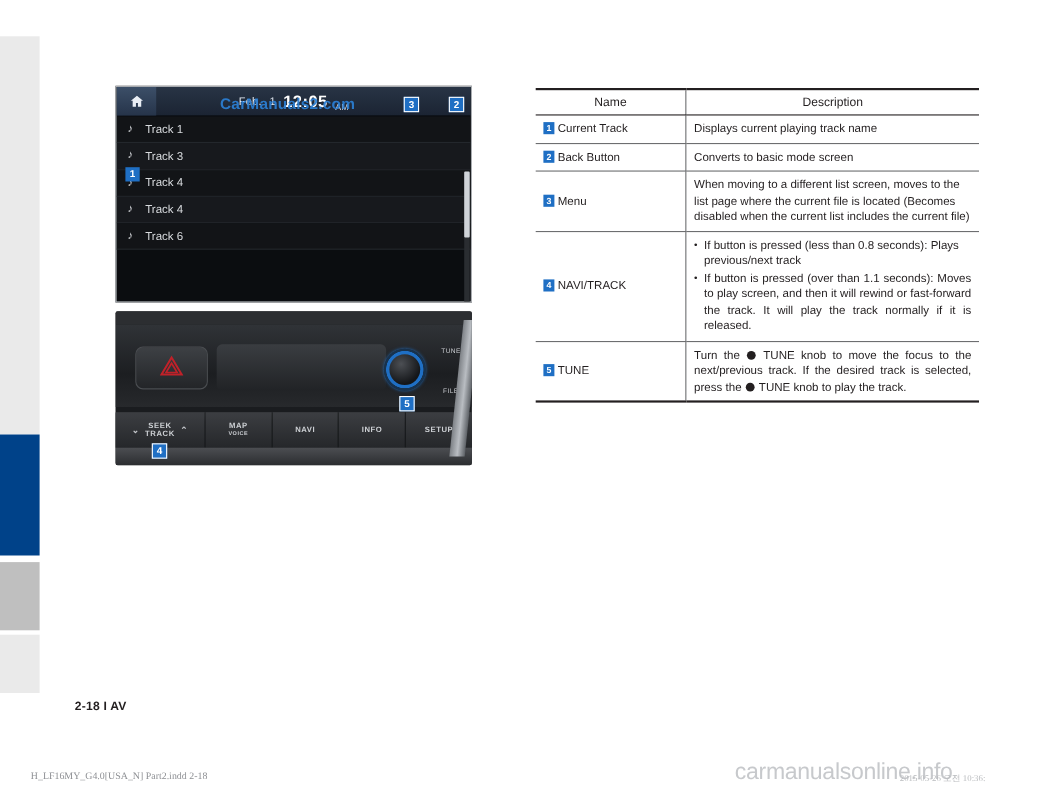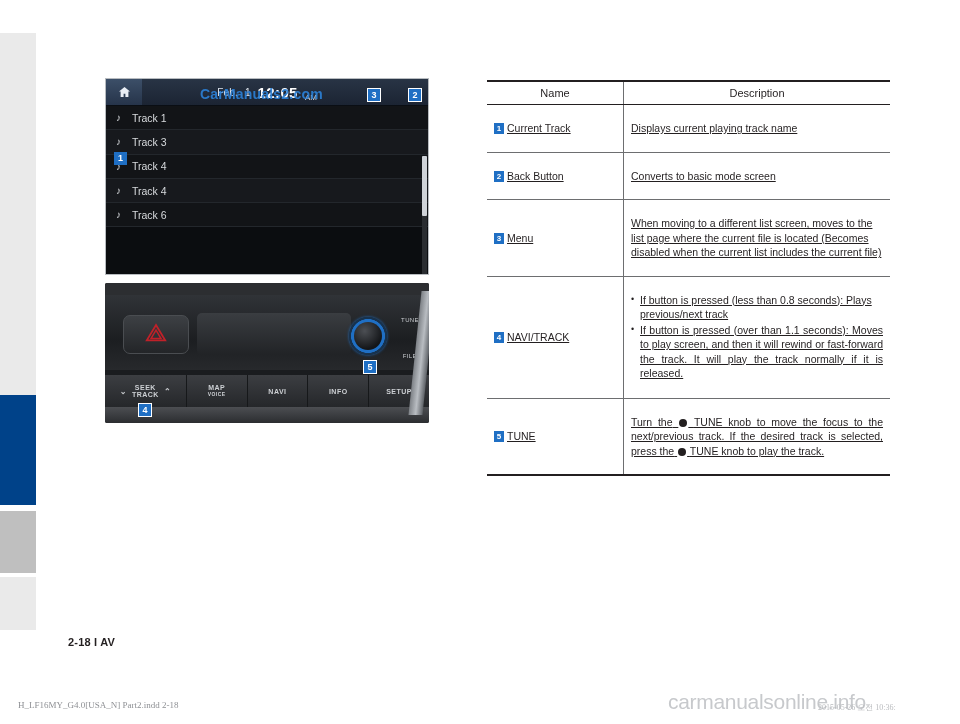--- a/index.html
+++ b/index.html
@@ -202,24 +202,23 @@
   table.spec th{
     font-weight:normal;
     font-size:11px;
     padding:5px 4px;
     text-align:center;
     border-top:2px solid #231f20;
     border-bottom:1px solid #231f20;
     background:#ffffff;
   }
   table.spec td{
-    padding:16px 7px;
+    padding:5px 7px;
     vertical-align:middle;
     border-bottom:1px solid #6d6e70;
-    text-decoration:underline;
   }
   table.spec tr:last-child td{border-bottom:2px solid #231f20;}
   td.namecell{
     width:122px;
     border-right:1px solid #6d6e70;
     white-space:nowrap;
     font-size:10.5px;
   }
   th.namehead{width:122px;border-right:1px solid #6d6e70;}
   .nbadge{
@@ -245,21 +244,21 @@
     background:#231f20;vertical-align:-1px;margin:0 1px;
   }
   .justify{text-align:justify;margin-left:40px;}
 
   
   #pagenum{
     position:absolute;left:68px;top:636px;
     font-size:11px;font-weight:bold;letter-spacing:.2px;
   }
   #docfooter{
-    position:absolute;left:18px;top:700px;
+    position:absolute;left:28px;top:700px;
     font-size:9px;color:#8e9094;
     font-family:"Liberation Serif", serif;
     white-space:nowrap;
   }
   #datestamp{
     position:absolute;left:818px;top:702px;
     font-size:8px;color:#b9bbbe;
     font-family:"Liberation Serif", serif;
     white-space:nowrap;
   }

